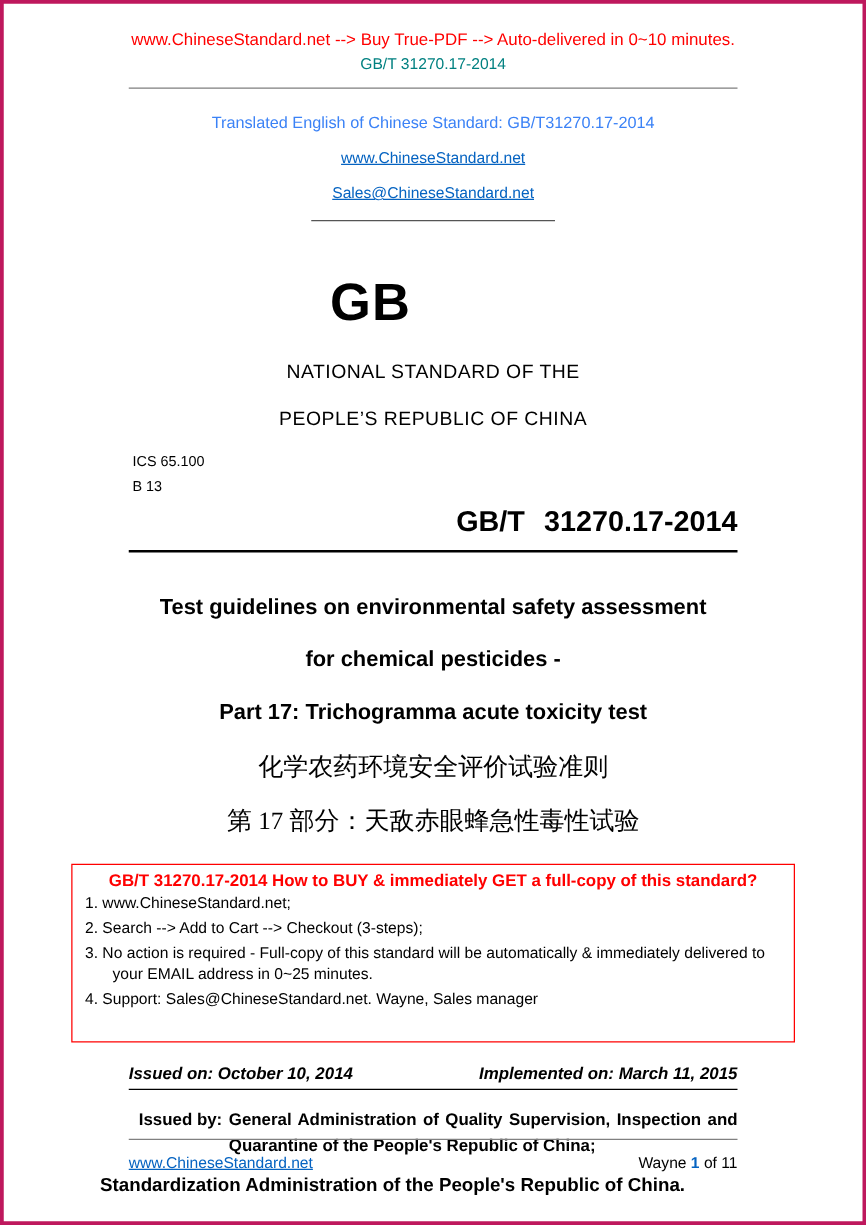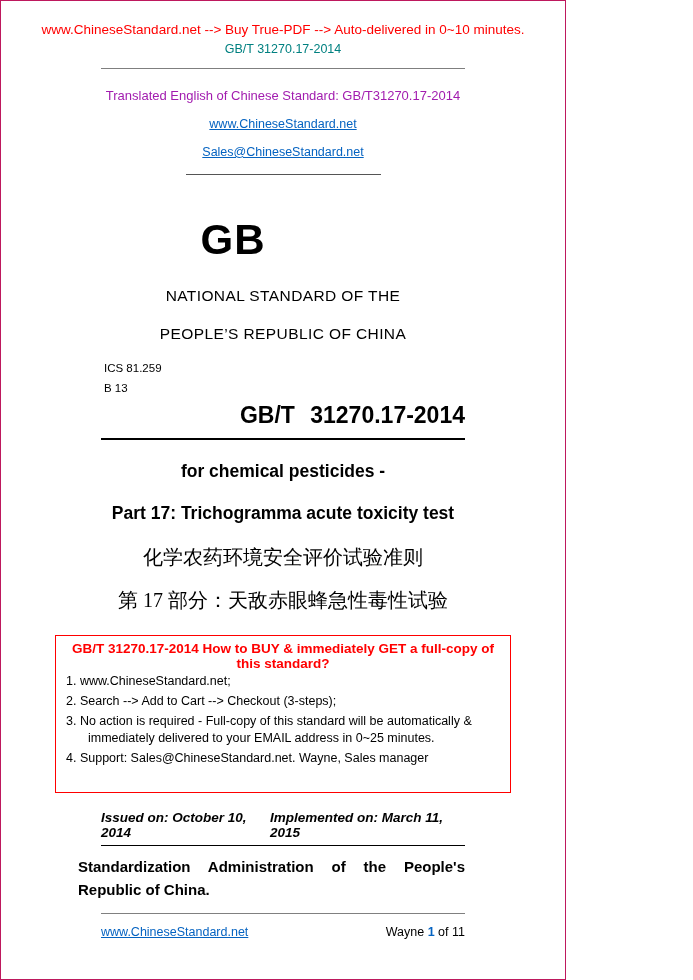--- a/index.html
+++ b/index.html
@@ -1,24 +1,24 @@
 <!DOCTYPE html>
 <html><head>
 <meta charset="utf-8">
 <style>
   * { margin:0; padding:0; box-sizing:border-box; }
   html,body { width:693px; height:980px; }
   body { background:#ffffff; font-family:"Liberation Sans", sans-serif; color:#000; }
-  .page { position:relative; width:566px; height:980px; background:#fff; overflow:hidden; border:1px solid #be185d; }
+  .page { position:relative; width:693px; height:980px; background:#fff; overflow:hidden; border:3px solid #be185d; }
 
   .promo { margin-top:21px; text-align:center; color:#ff0000; font-size:13.5px; }
   .top-code { margin-top:5px; text-align:center; color:#008080; font-size:12.5px; }
   .rule-top { margin:12px 100px 0; border:none; border-top:1px solid #7f7f7f; height:0; }
 
-  .translated { margin-top:19px; text-align:center; color:#a21caf; font-size:13px; }
+  .translated { margin-top:19px; text-align:center; color:#3b82f6; font-size:13px; }
   .center-link { margin-top:14px; text-align:center; font-size:12.5px; }
   a.link { color:#0563c1; text-decoration:underline; cursor:pointer; }
   .rule-short { width:195px; margin:15px auto 0; border:none; border-top:1px solid #555; height:0; }
 
   .gb-logo { margin:44px 100px 0 0; text-align:center; font-size:42px; font-weight:bold; line-height:1; letter-spacing:1px; }
   .national { text-align:center; font-size:15.5px; letter-spacing:0.4px; }
   .national.first { margin-top:26px; }
   .national.second { margin-top:20px; }
 
   .ics-block { margin:16px 0 0 103px; font-size:11.5px; line-height:1.7; }
@@ -65,45 +65,50 @@
   <div class="center-link">
     <a class="link">Sales@ChineseStandard.net</a>
   </div>
   <hr class="rule-short">
 
   <div class="gb-logo">GB</div>
   <div class="national first">NATIONAL STANDARD OF THE</div>
   <div class="national second">PEOPLE’S REPUBLIC OF CHINA</div>
 
   <div class="ics-block">
-    <div>ICS 81.259</div>
+    <div>ICS 65.100</div>
     <div>B 13</div>
   </div>
 
   <div class="std-number">GB/T 31270.17-2014</div>
   <hr class="rule-thick">
 
+  <div class="title-en l1">Test guidelines on environmental safety assessment</div>
   <div class="title-en l2">for chemical pesticides -</div>
   <div class="title-en l3">Part 17: Trichogramma acute toxicity test</div>
   <div class="title-cn c1">化学农药环境安全评价试验准则</div>
   <div class="title-cn c2">第 17 部分：天敌赤眼蜂急性毒性试验</div>
 
   <div class="buy-box">
     <div class="buy-heading">GB/T 31270.17-2014 How to BUY &amp; immediately GET a full-copy of this standard?</div>
     <div class="buy-item">1.  www.ChineseStandard.net;</div>
     <div class="buy-item">2.  Search --&gt; Add to Cart --&gt; Checkout (3-steps);</div>
     <div class="buy-item">3.  No action is required  - Full-copy of this standard will be automatically &amp; immediately delivered to your EMAIL address in 0~25 minutes.</div>
     <div class="buy-item">4.  Support: Sales@ChineseStandard.net. Wayne, Sales manager</div>
   </div>
 
   <div class="dates-wrap">
     <span>Issued on: October 10, 2014</span>
     <span>Implemented on: March 11, 2015</span>
   </div>
 
+  <div class="issuer">
+    <div class="issuer-label">Issued by:</div>
+    <div class="issuer-text">General Administration of Quality Supervision, Inspection and Quarantine of the People's Republic of China;</div>
+  </div>
   <div class="issuer2">Standardization Administration of the People's Republic of China.</div>
 
   <div class="footer">
     <a class="link">www.ChineseStandard.net</a>
     <span><span>Wayne </span><span class="page-num">1</span><span> of 11</span></span>
   </div>
 
 </div>
 
 </body></html>

